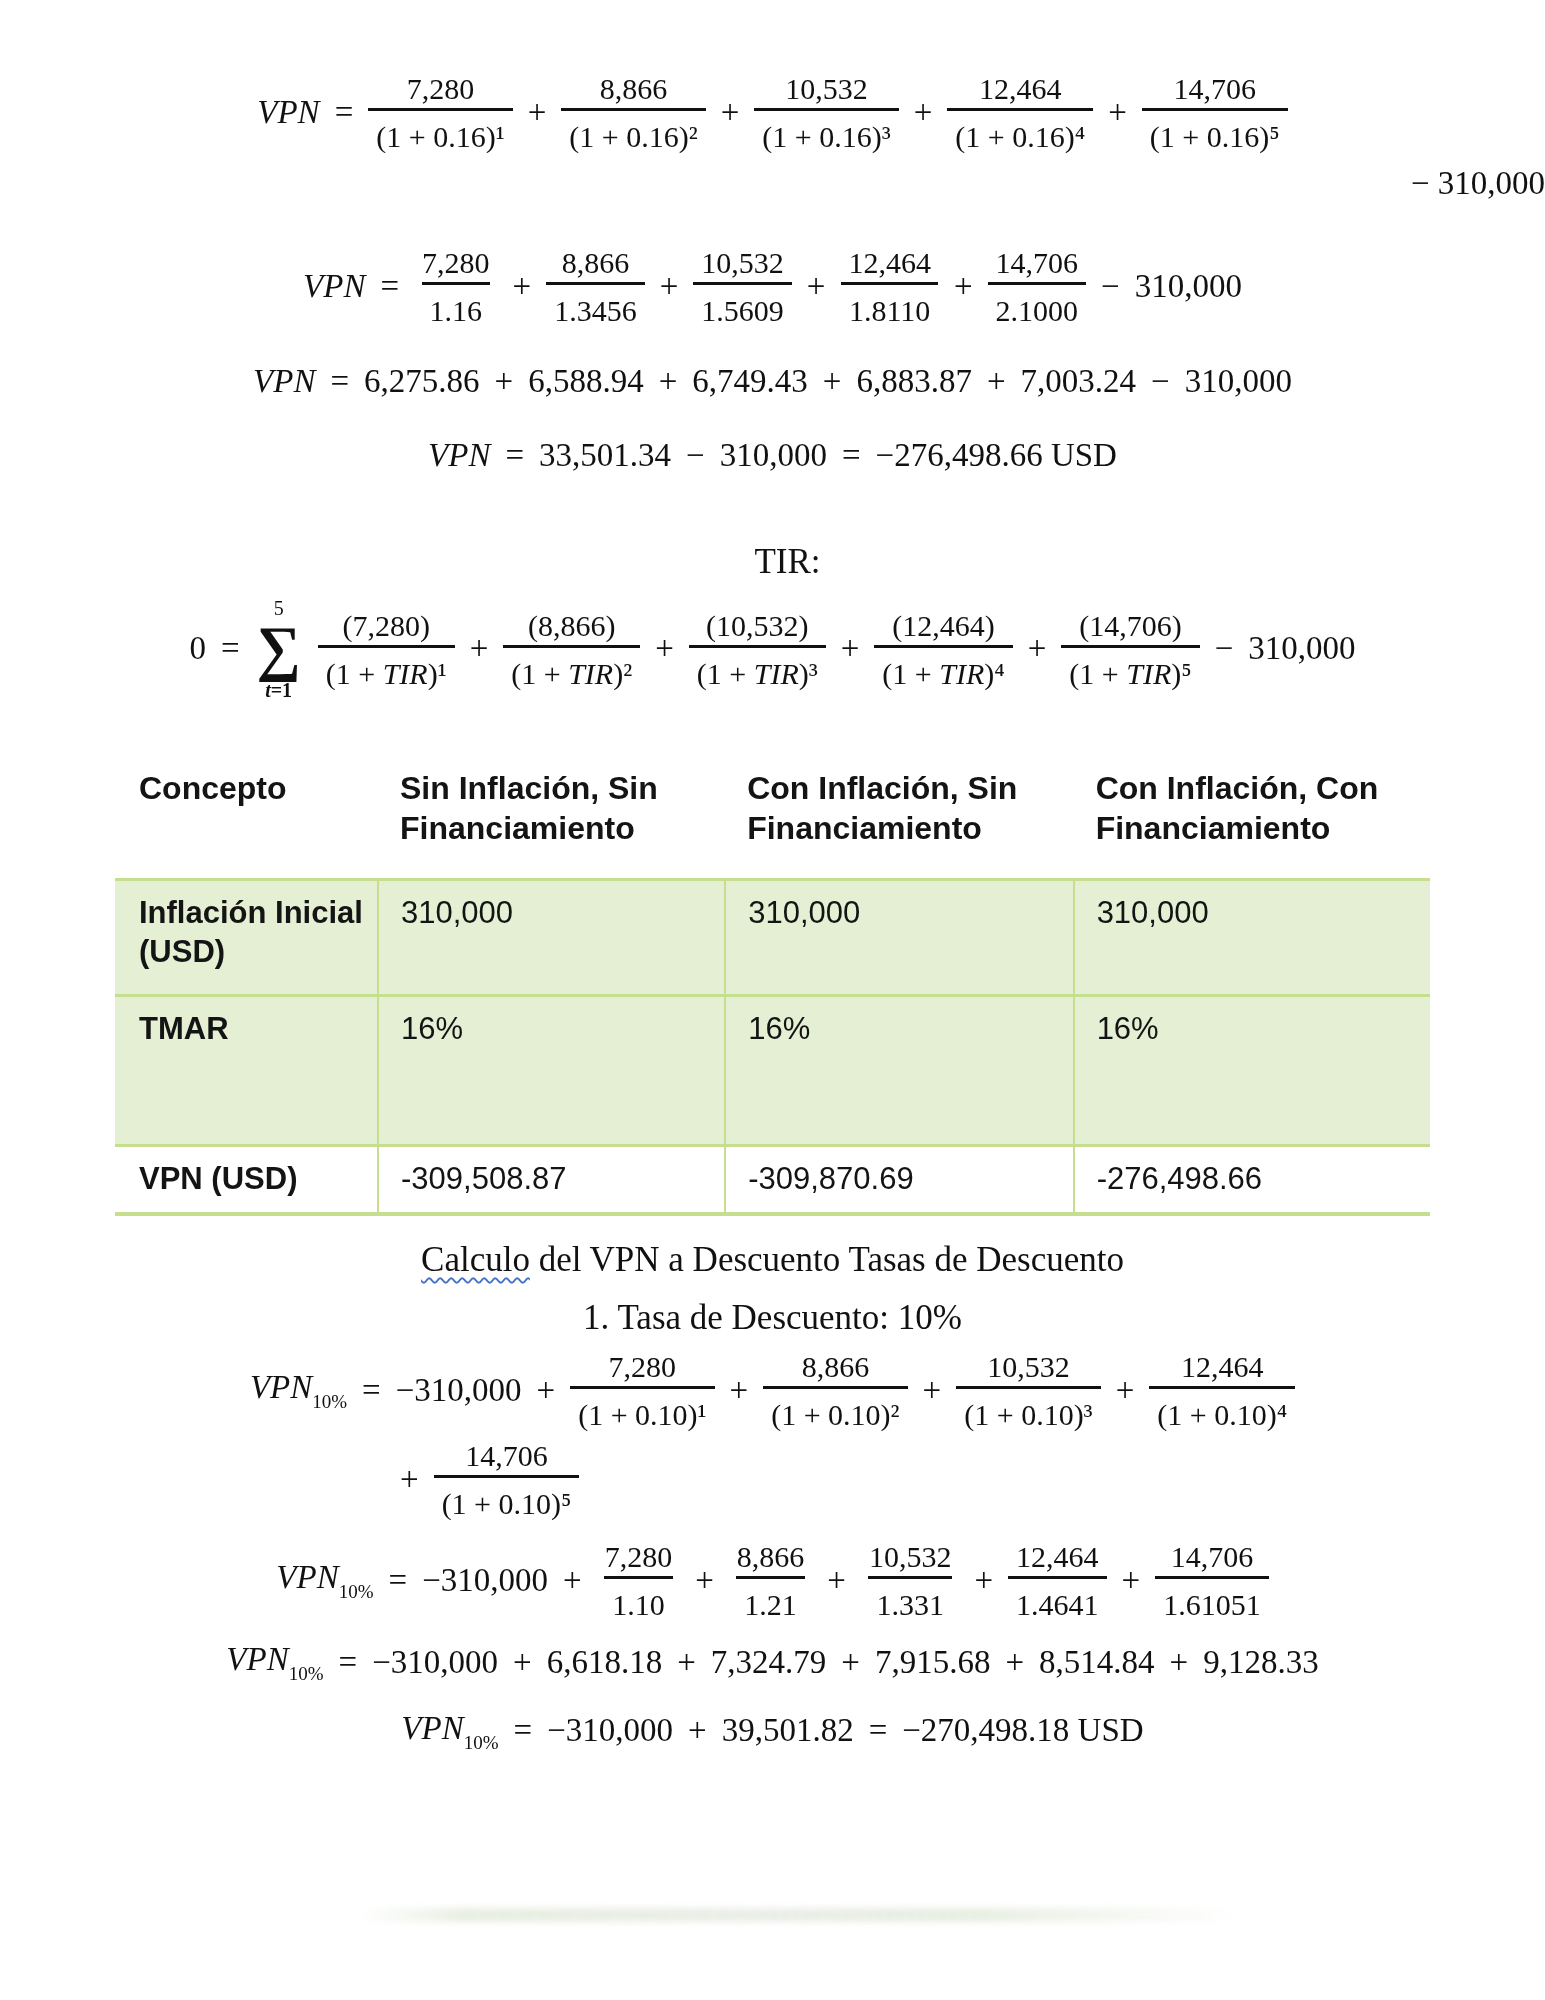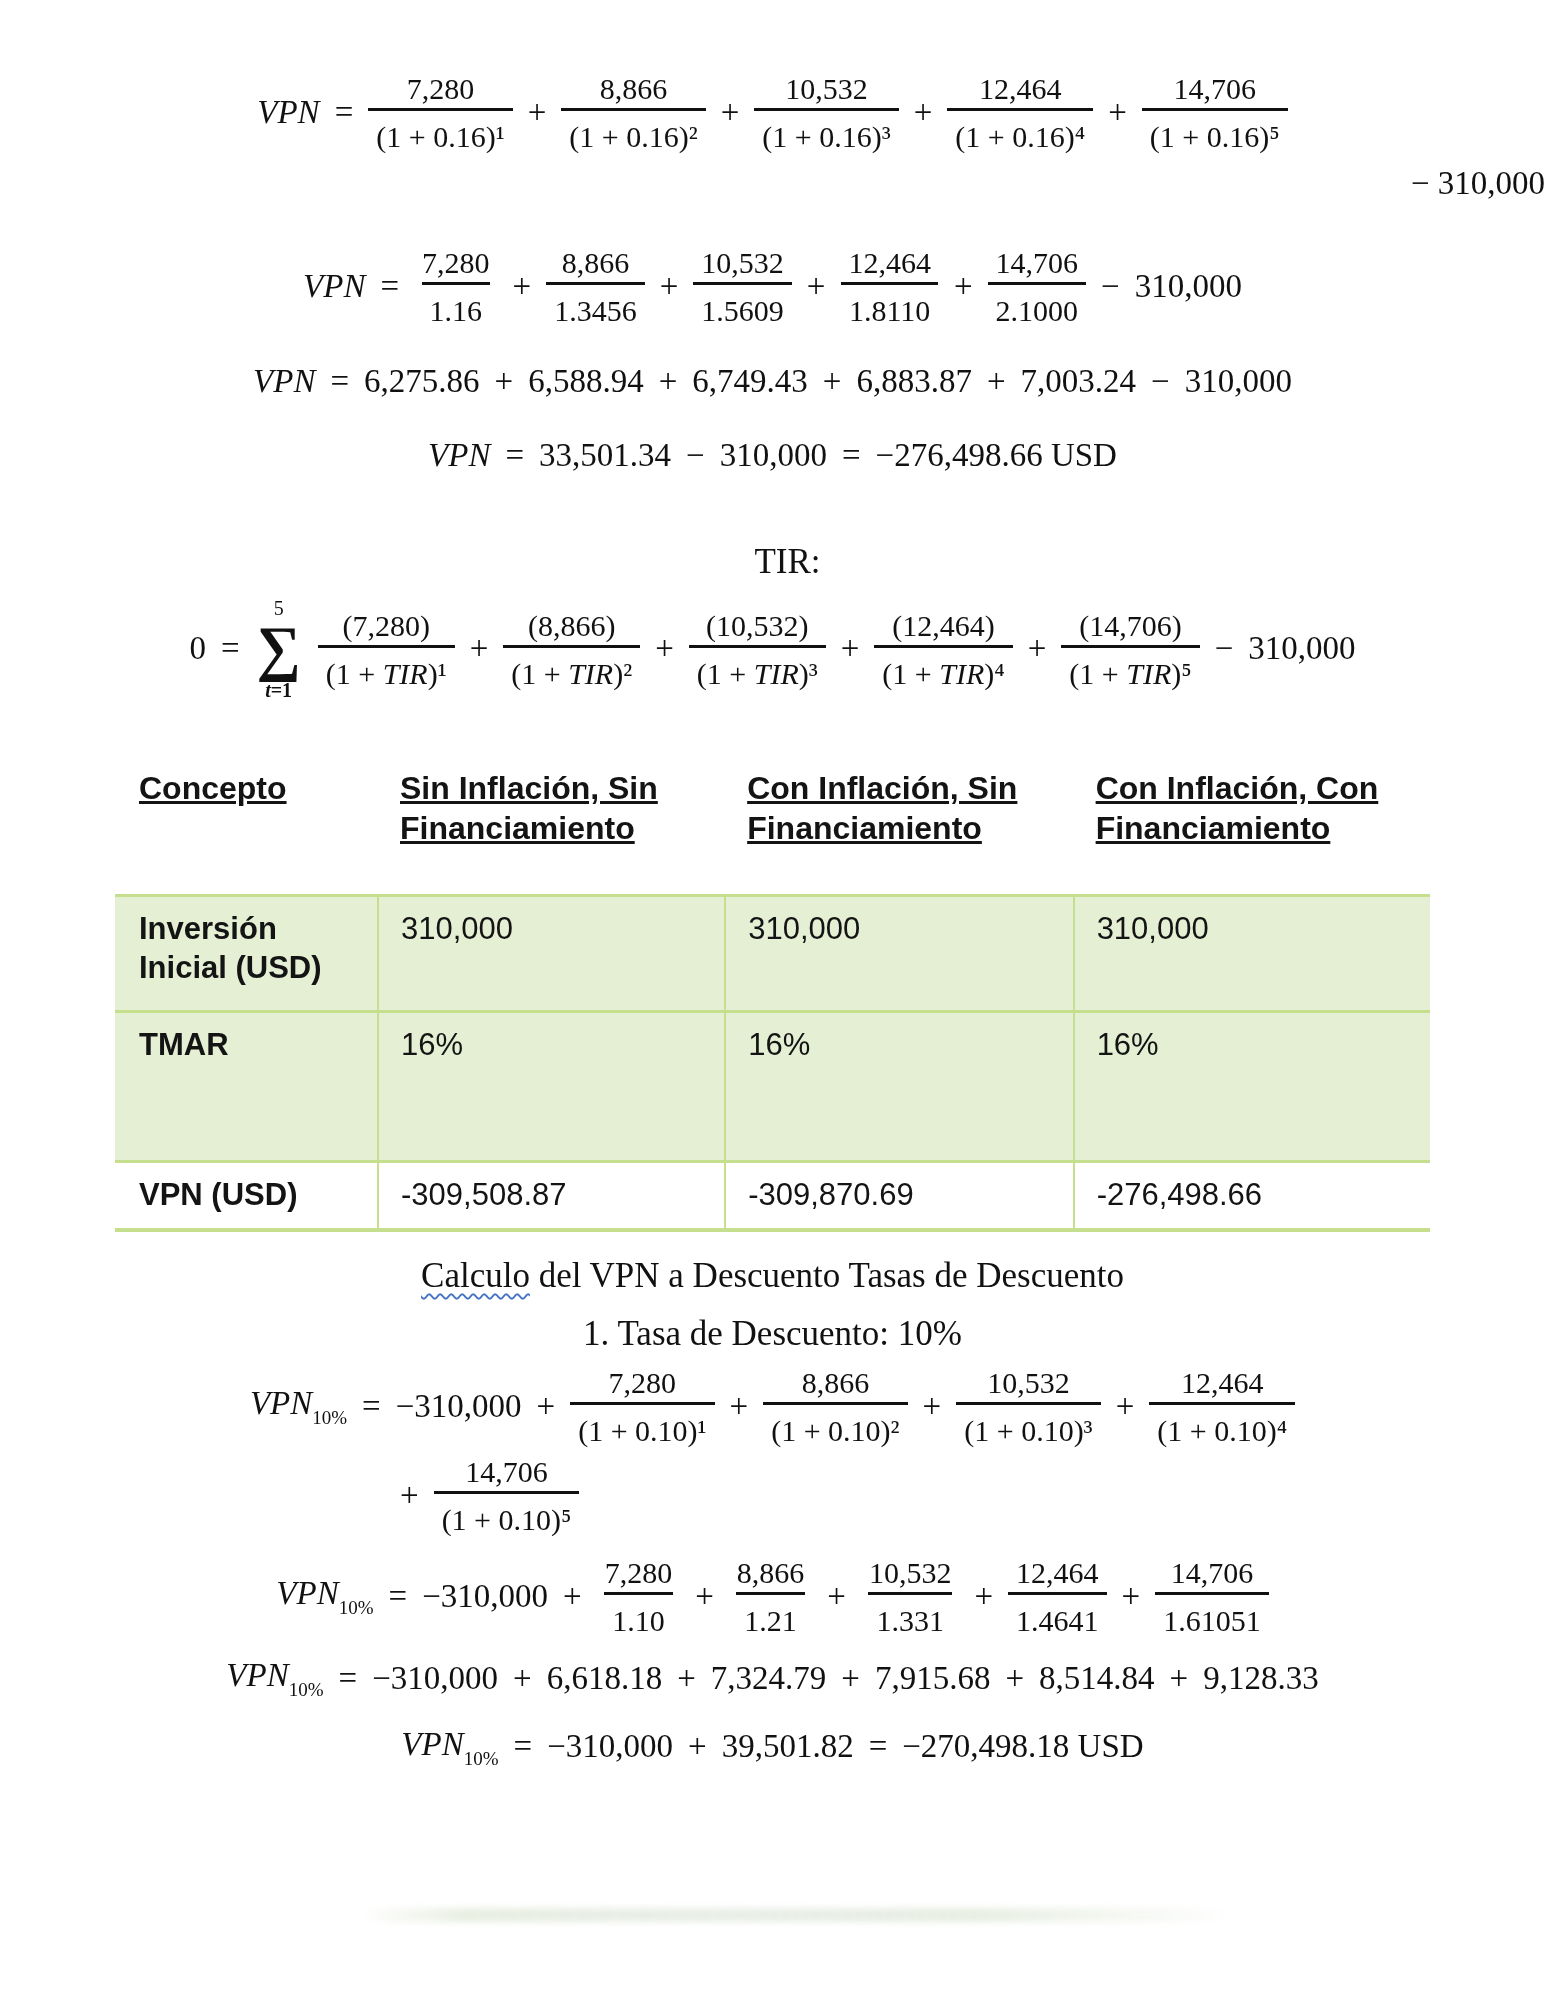--- a/index.html
+++ b/index.html
@@ -74,21 +74,21 @@
     width:1315px;
     border-collapse:collapse;
     table-layout:fixed;
   }
   #comparison-table col.c1{width:20%;}
   #comparison-table col.c2{width:26.4%;}
   #comparison-table col.c3{width:26.5%;}
   #comparison-table col.c4{width:27.1%;}
   #comparison-table thead th{
     font-size:32px;font-weight:bold;text-align:left;vertical-align:top;
-    padding:6px 14px 46px 22px;line-height:1.25;background:#fff;color:#141414;text-decoration:underline;
+    padding:6px 14px 30px 22px;line-height:1.25;background:#fff;color:#141414;
   }
   #comparison-table thead th:first-child{padding-left:24px;}
   #comparison-table tbody th,
   #comparison-table tbody td{
     text-align:left;vertical-align:top;
     padding:13px 14px 10px 22px;line-height:1.25;
     font-size:31px;color:#141414;
   }
   #comparison-table tbody th{font-weight:bold;padding-left:24px;}
   #comparison-table tbody td{font-weight:normal;}
@@ -262,21 +262,21 @@
   <thead>
       <tr>
         <th>Concepto</th>
         <th>Sin Inflación, Sin Financiamiento</th>
         <th>Con Inflación, Sin Financiamiento</th>
         <th>Con Inflación, Con Financiamiento</th>
       </tr>
     </thead>
   <tbody>
       <tr class="shaded">
-        <th>Inversión Inicial (USD)</th>
+        <th>Inflación Inicial (USD)</th>
         <td>310,000</td>
         <td>310,000</td>
         <td>310,000</td>
       </tr>
       <tr class="shaded">
         <th>TMAR</th>
         <td>16%</td>
         <td>16%</td>
         <td>16%</td>
       </tr>

